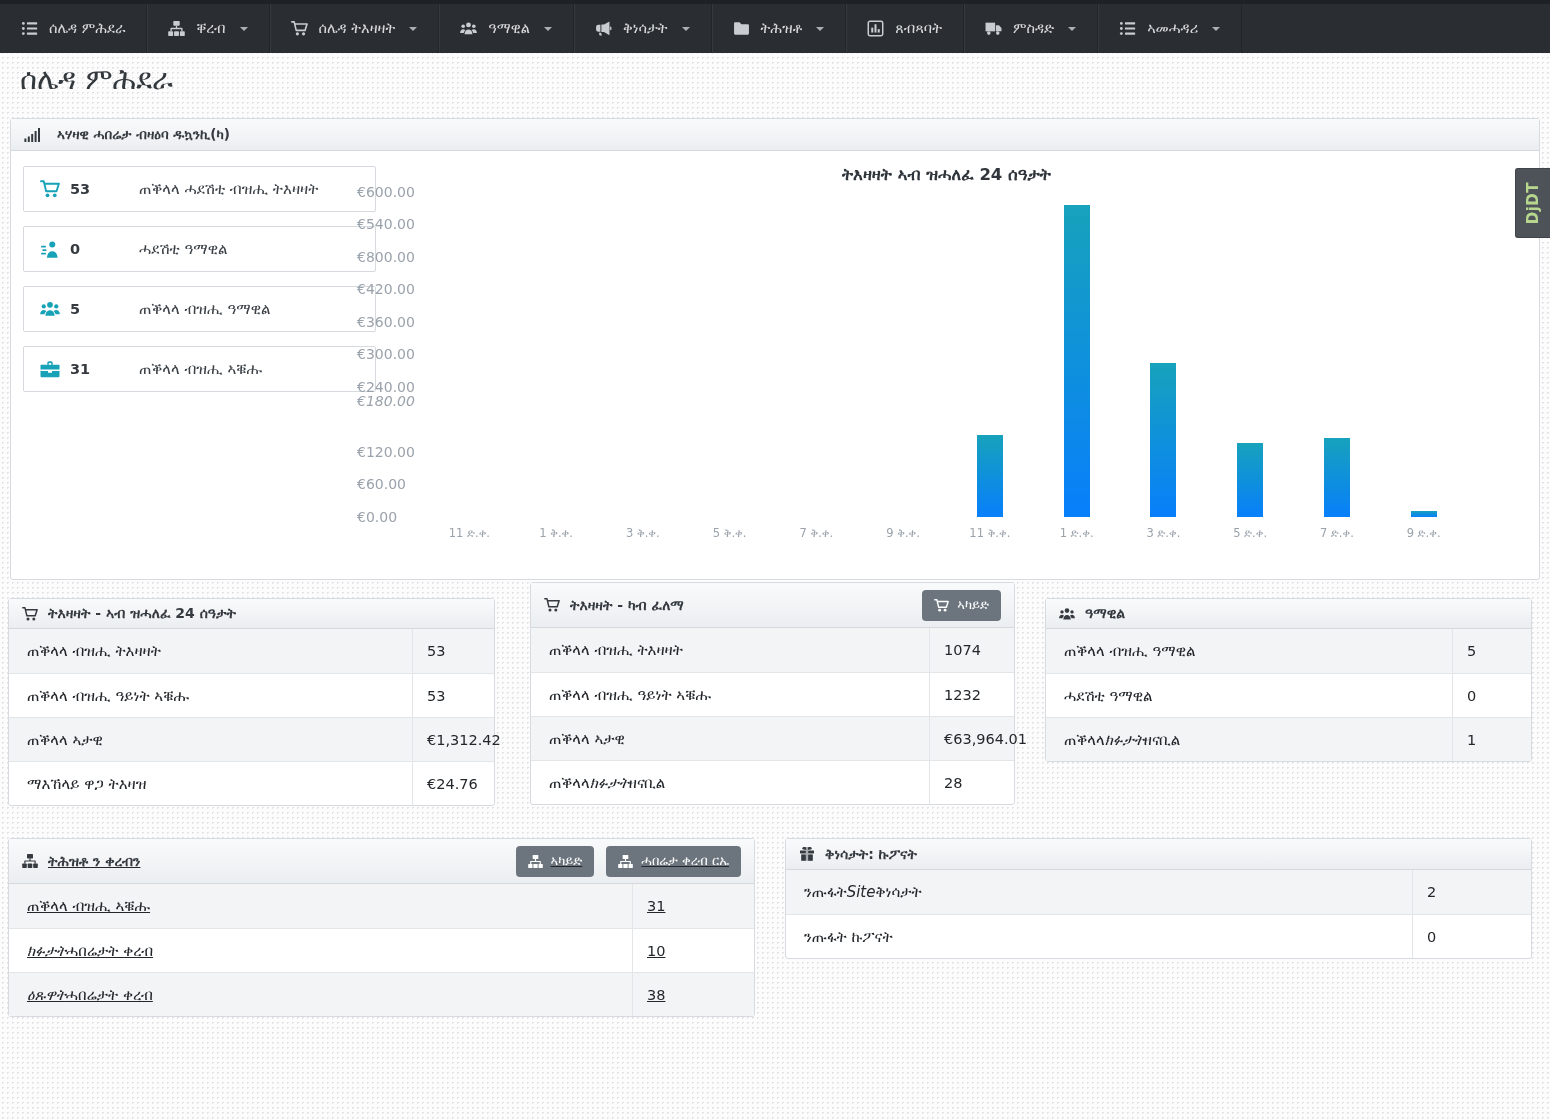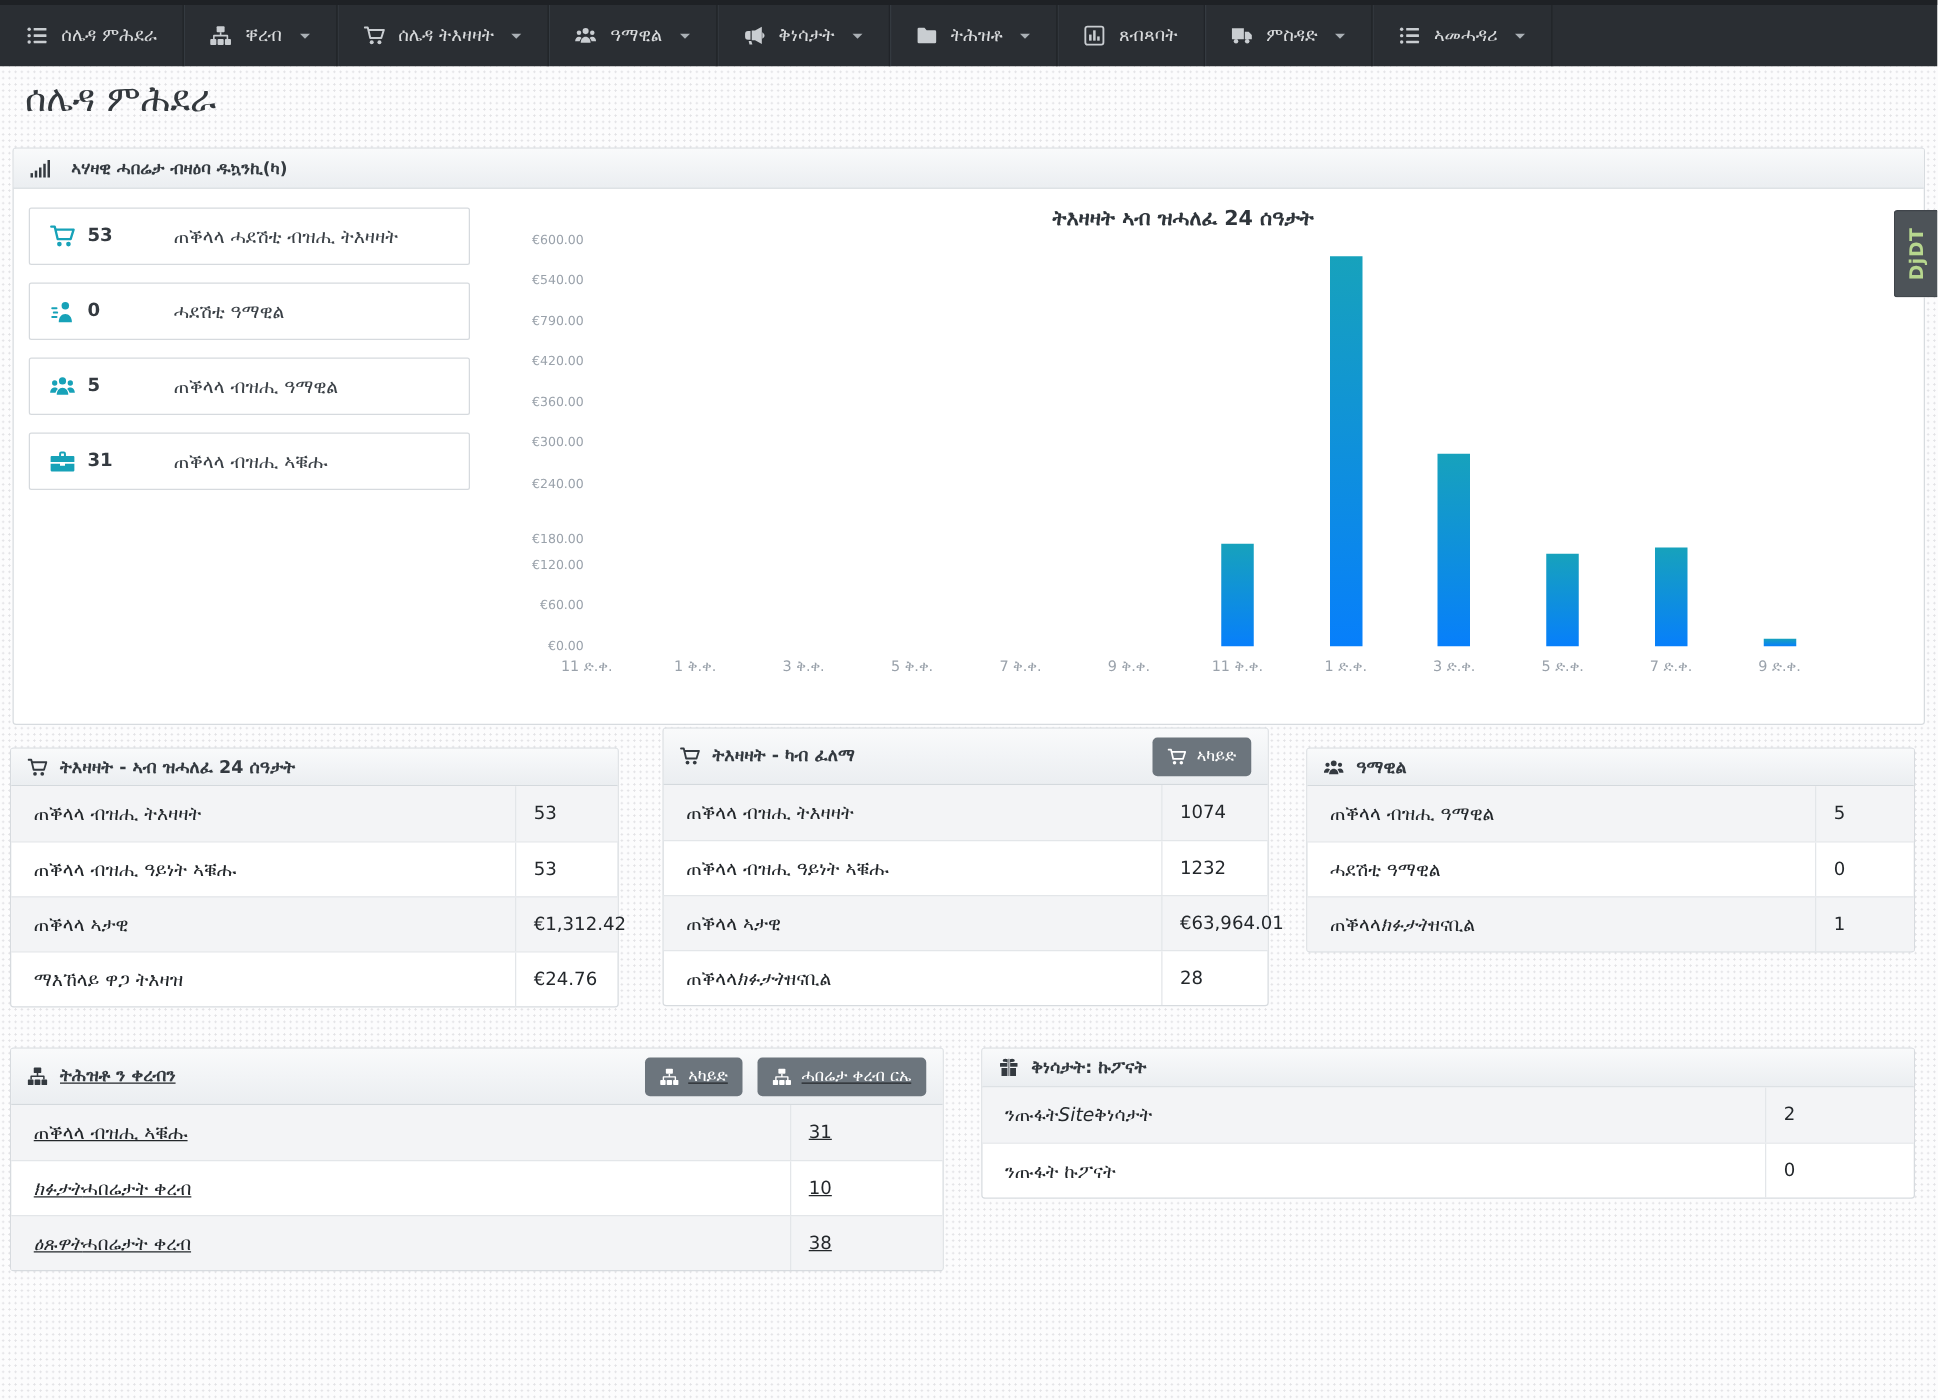--- a/index.html
+++ b/index.html
@@ -65,22 +65,22 @@
   .stat .ico { width:20px; height:20px; color:#17a2b8; }
   .stat .num { font-weight:700; font-size:14.5px; color:#343a40; margin-left:10px; }
   .stat .lbl { position:absolute; left:115px; font-size:15px; color:#3b4147; }
 
   
   .chart-title {
     position:absolute; left:415px; top:46px; width:1041px;
     text-align:center; font-size:16.5px; font-weight:700; color:#2f353b;
   }
   .ylabel {
-    position:absolute; left:346px; width:110px; text-align:right;
-    font-size:10px; line-height:13px; color:#9aa2ab;
+    position:absolute; left:346px; width:110px; 
+    font-size:14px; line-height:13px; color:#9aa2ab;
   }
   #chart-cols {
     position:absolute; left:415px; top:73px; width:1041px; height:325px;
     display:flex; align-items:flex-end;
   }
   .chart-col { flex:1; position:relative; height:100%; display:flex; align-items:flex-end; justify-content:center; }
   .bar { width:26px; background:linear-gradient(#17a2bc,#077ffb); }
   .xlabel {
     position:absolute; top:100%; margin-top:9px; width:120%; left:-10%;
     text-align:center; font-size:11.5px; color:#9aa2ab; white-space:nowrap;
@@ -318,26 +318,26 @@
         </span>
         <span class="num">31</span>
         <span class="lbl">ጠቕላላ ብዝሒ ኣቑሑ</span>
       </div>
     </div>
 
   <div class="chart-title">ትእዛዛት ኣብ ዝሓለፈ 24 ሰዓታት</div>
   <div id="ylabels">
       <div class="ylabel" style="top: 66.5px;">€600.00</div>
       <div class="ylabel" style="top: 99px;">€540.00</div>
-      <div class="ylabel" style="top: 131.5px;">€790.00</div>
+      <div class="ylabel" style="top: 131.5px;">€800.00</div>
       <div class="ylabel" style="top: 164px;">€420.00</div>
       <div class="ylabel" style="top: 196.5px;">€360.00</div>
       <div class="ylabel" style="top: 229px;">€300.00</div>
       <div class="ylabel" style="top: 261.5px;">€240.00</div>
-      <div class="ylabel" style="top: 306px;">€180.00</div>
+      <div class="ylabel" style="top: 276px; font-style: italic;">€180.00</div>
       <div class="ylabel" style="top: 326.5px;">€120.00</div>
       <div class="ylabel" style="top: 359px;">€60.00</div>
       <div class="ylabel" style="top: 391.5px;">€0.00</div>
     </div>
   <div id="chart-cols">
       <div class="chart-col">
         <div class="xlabel">11 ድ.ቀ.</div>
       </div>
       <div class="chart-col">
         <div class="xlabel">1 ቅ.ቀ.</div>

